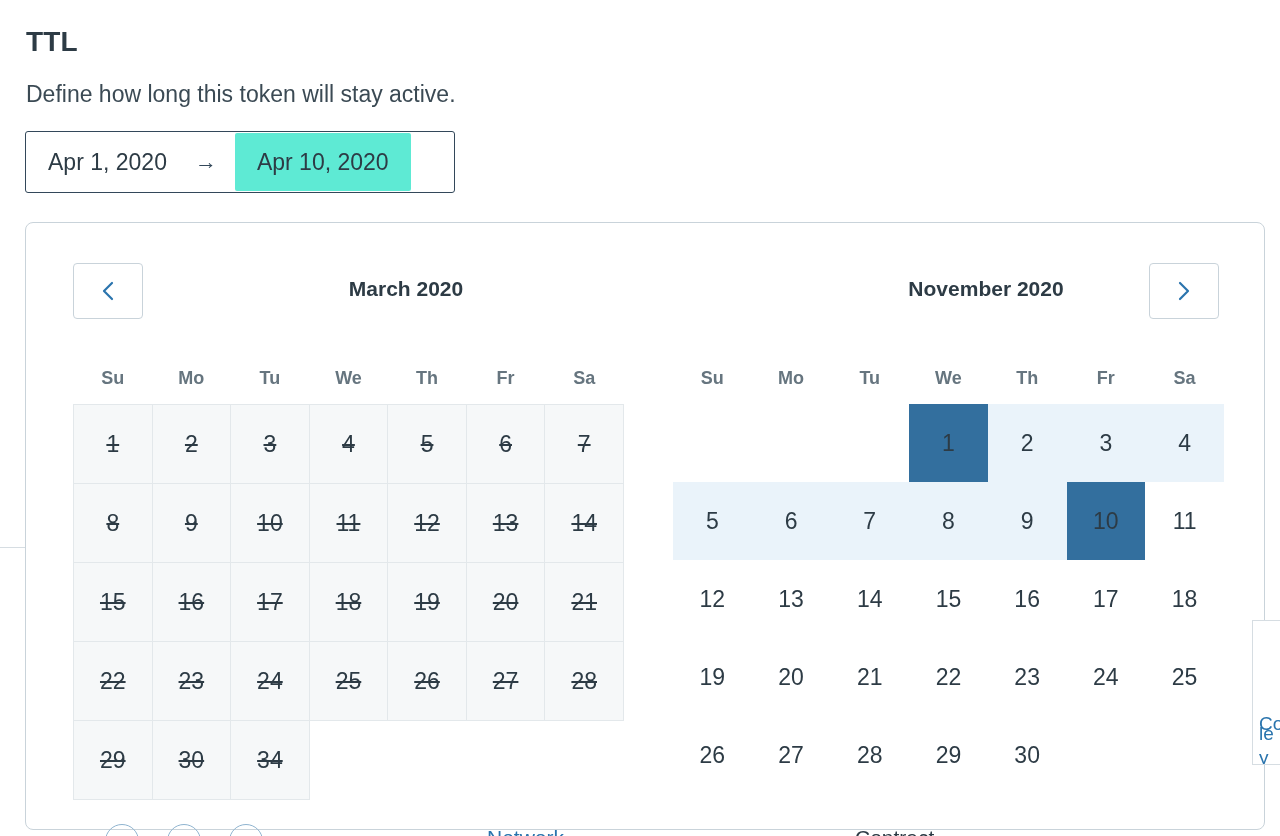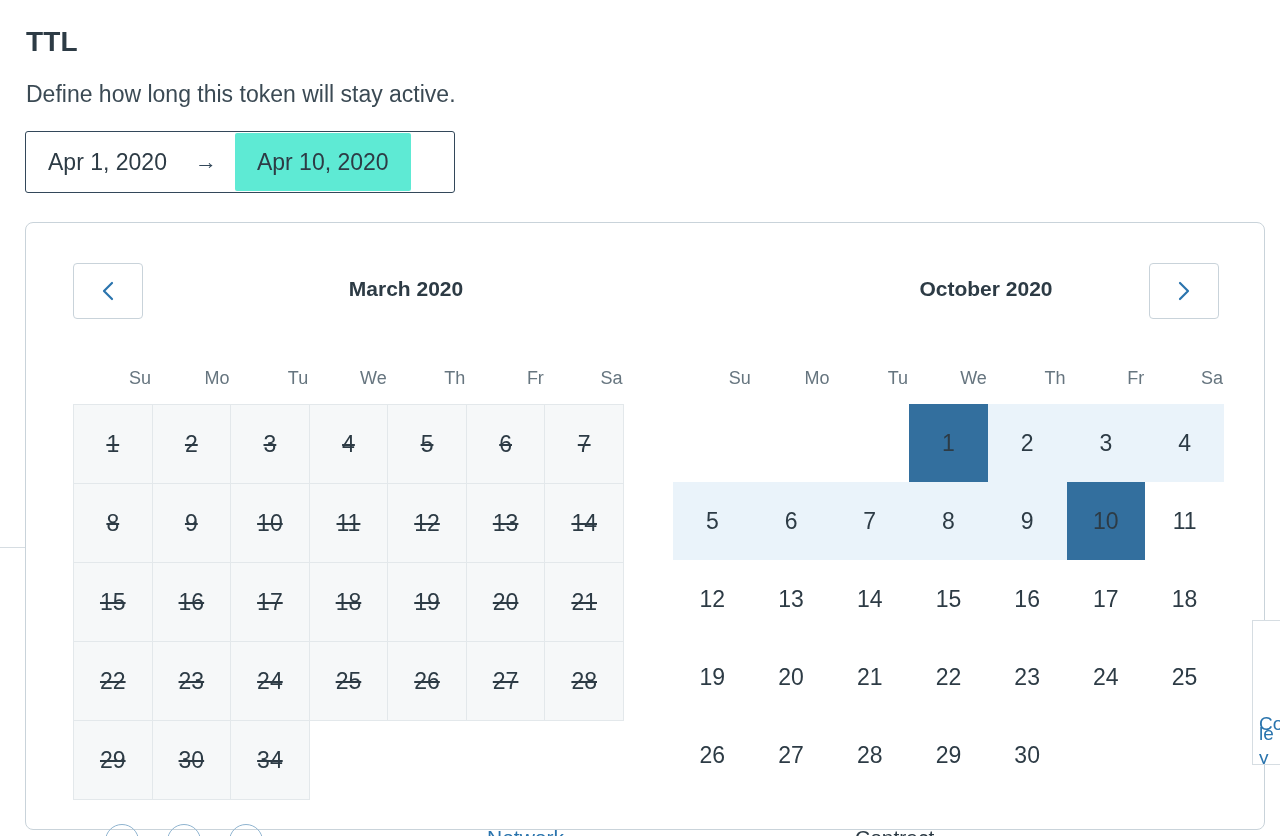--- a/index.html
+++ b/index.html
@@ -127,24 +127,24 @@
   .grid-left  { left: 47px; }
   .grid-right { left: 647px; }
 
   .grid table {
     border-collapse: collapse;
     width: 551px;
     table-layout: fixed;
   }
   .grid th {
     font-size: 18px;
-    font-weight: normal;
+    font-weight: bold;
     color: #66757f;
     height: 50px;
-    text-align: right;
+    text-align: center;
     vertical-align: middle;
   }
   .grid td {
     width: 78.7px;
     height: 76px;
     text-align: center;
     vertical-align: middle;
     font-size: 23px;
     color: #2d3b45;
   }
@@ -261,21 +261,21 @@
 
     <div class="nav-btn nav-next">
       <span>
         <svg width="18" height="22" viewBox="0 0 18 22" aria-hidden="true">
           <polyline points="5,3 13,11 5,19" fill="none" stroke="#2a74ad" stroke-width="2.2" stroke-linecap="round" stroke-linejoin="round"></polyline>
         </svg>
       </span>
     </div>
 
     <div class="month-label month-left">March 2020</div>
-    <div class="month-label month-right">October 2020</div>
+    <div class="month-label month-right">November 2020</div>
 
     <div class="grid grid-left">
       <table>
         <thead>
             <tr>
               <th>Su</th>
               <th>Mo</th>
               <th>Tu</th>
               <th>We</th>
               <th>Th</th>

